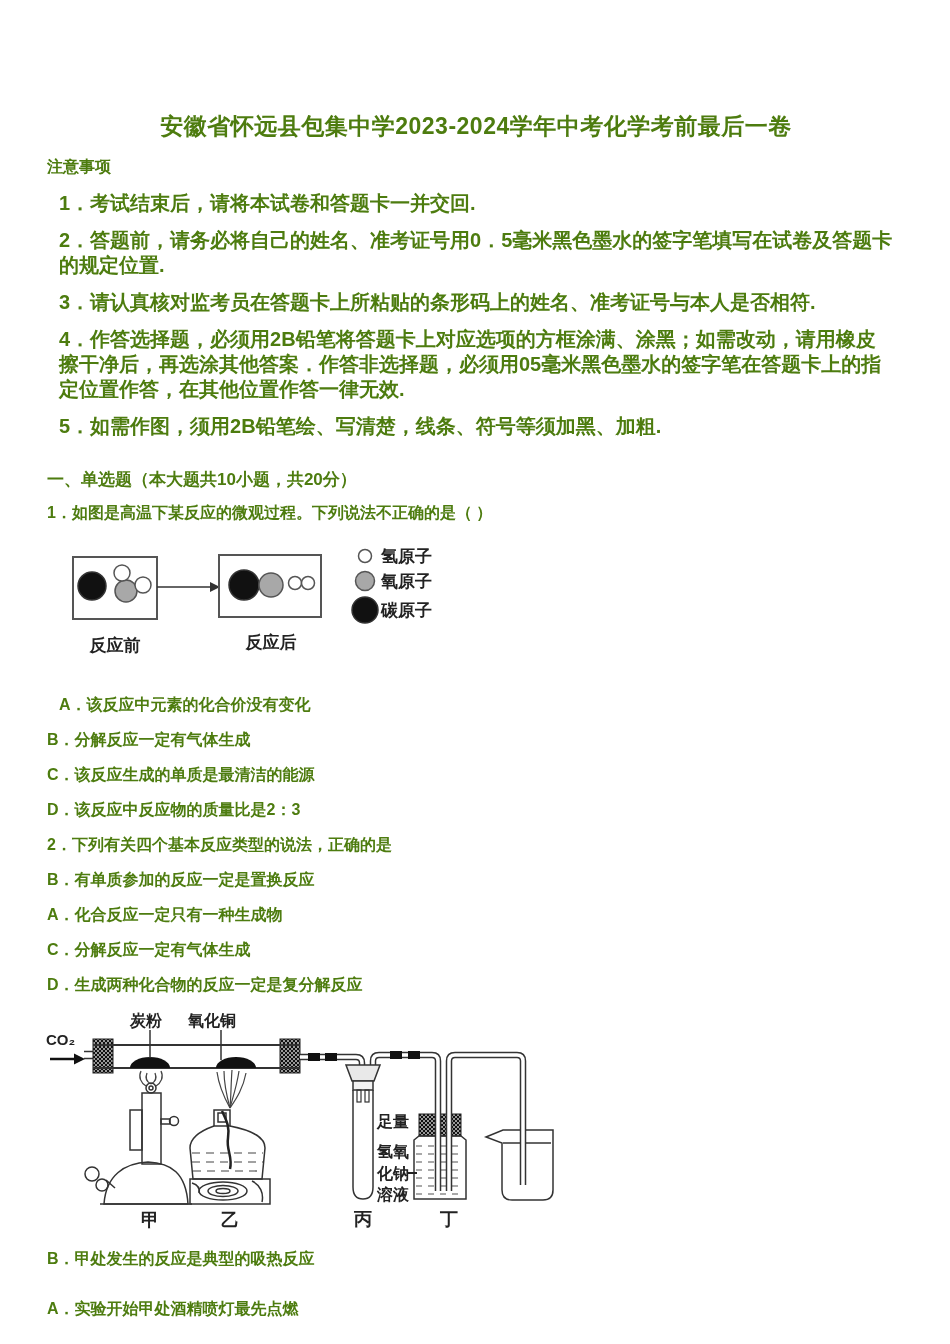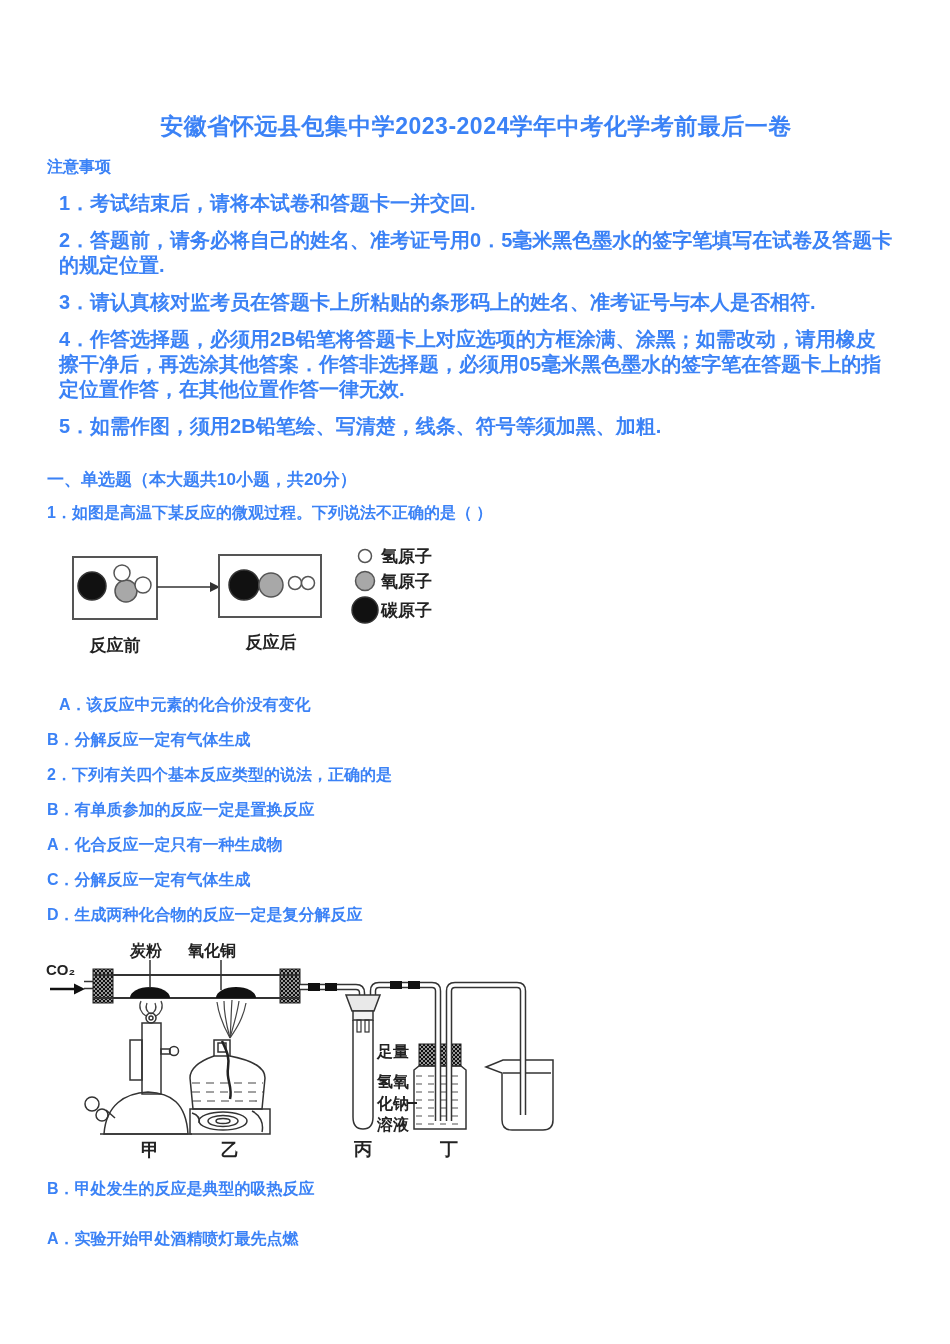--- a/index.html
+++ b/index.html
@@ -3,21 +3,21 @@
 <meta charset="utf-8">
 <style>
   html,body{margin:0;padding:0;background:#ffffff;}
   .page{
     position:relative;
     width:950px;height:1344px;
     background:#ffffff;
     box-sizing:border-box;
     padding:112px 45px 0 47px;
     font-family:"Liberation Sans","DejaVu Sans",sans-serif;
-    color:#3b82f6;
+    color:#4d7c0f;
     overflow:hidden;
   }
   .title{
     font-size:23px;line-height:28px;text-align:center;
     font-weight:700;margin:0;letter-spacing:.5px;
   }
   .notice-head{font-size:16px;line-height:25px;margin-top:14px;font-weight:600;}
   .notice{font-size:20px;line-height:25px;margin:12px;font-weight:600;}
   .section{font-size:17px;line-height:25px;margin:28px 0 8px 0;font-weight:700;}
   .stem,.option{font-size:16px;line-height:25px;margin:0 0 10px 0;font-weight:600;}
@@ -78,20 +78,22 @@
         <circle cx="306" cy="38" r="9.5" stroke="#555" stroke-width="1.5" fill="#a8a8a8"></circle>
         <text x="322" y="44" font-size="17">氧原子</text>
         <circle cx="306" cy="67" r="13" stroke="#333" stroke-width="1.5" fill="#111111"></circle>
         <text x="322" y="73" font-size="17">碳原子</text>
       </g>
     </svg>
   </div>
 
   <p class="option opt-first">A．该反应中元素的化合价没有变化</p>
   <p class="option">B．分解反应一定有气体生成</p>
+  <p class="option">C．该反应生成的单质是最清洁的能源</p>
+  <p class="option">D．该反应中反应物的质量比是2：3</p>
 
   <p class="stem">2．下列有关四个基本反应类型的说法，正确的是</p>
   <p class="option">B．有单质参加的反应一定是置换反应</p>
   <p class="option">A．化合反应一定只有一种生成物</p>
   <p class="option">C．分解反应一定有气体生成</p>
   <p class="option">D．生成两种化合物的反应一定是复分解反应</p>
 
 
   <div class="fig2">
     <svg width="560" height="235" viewBox="0 0 560 235">

